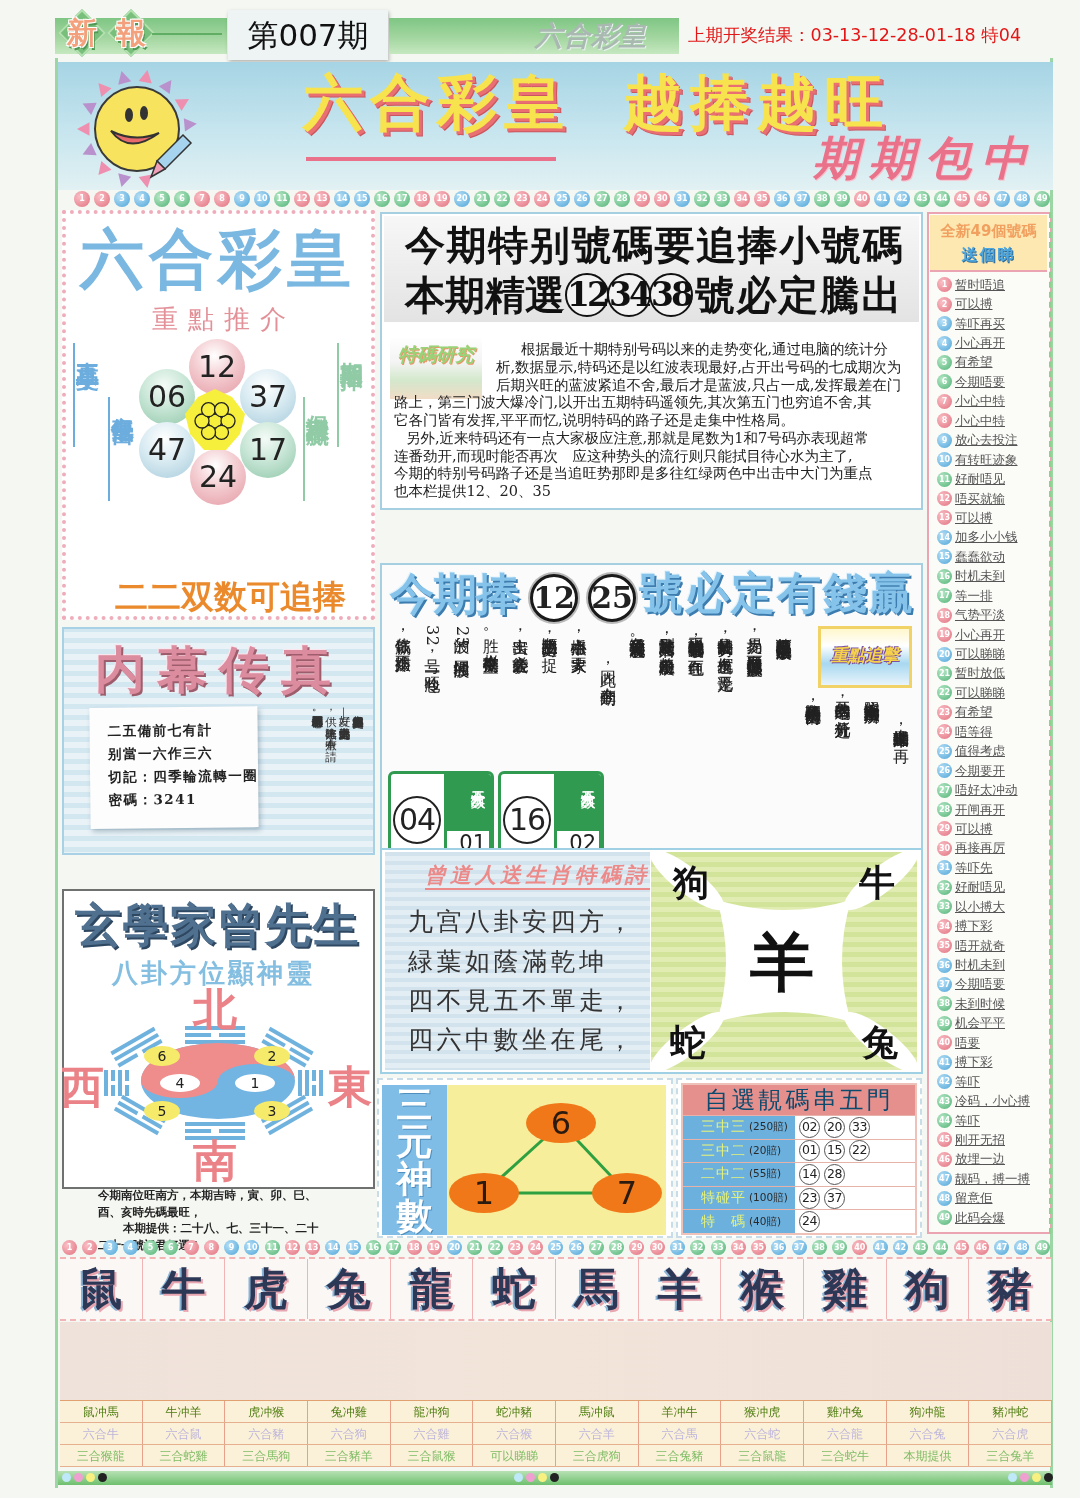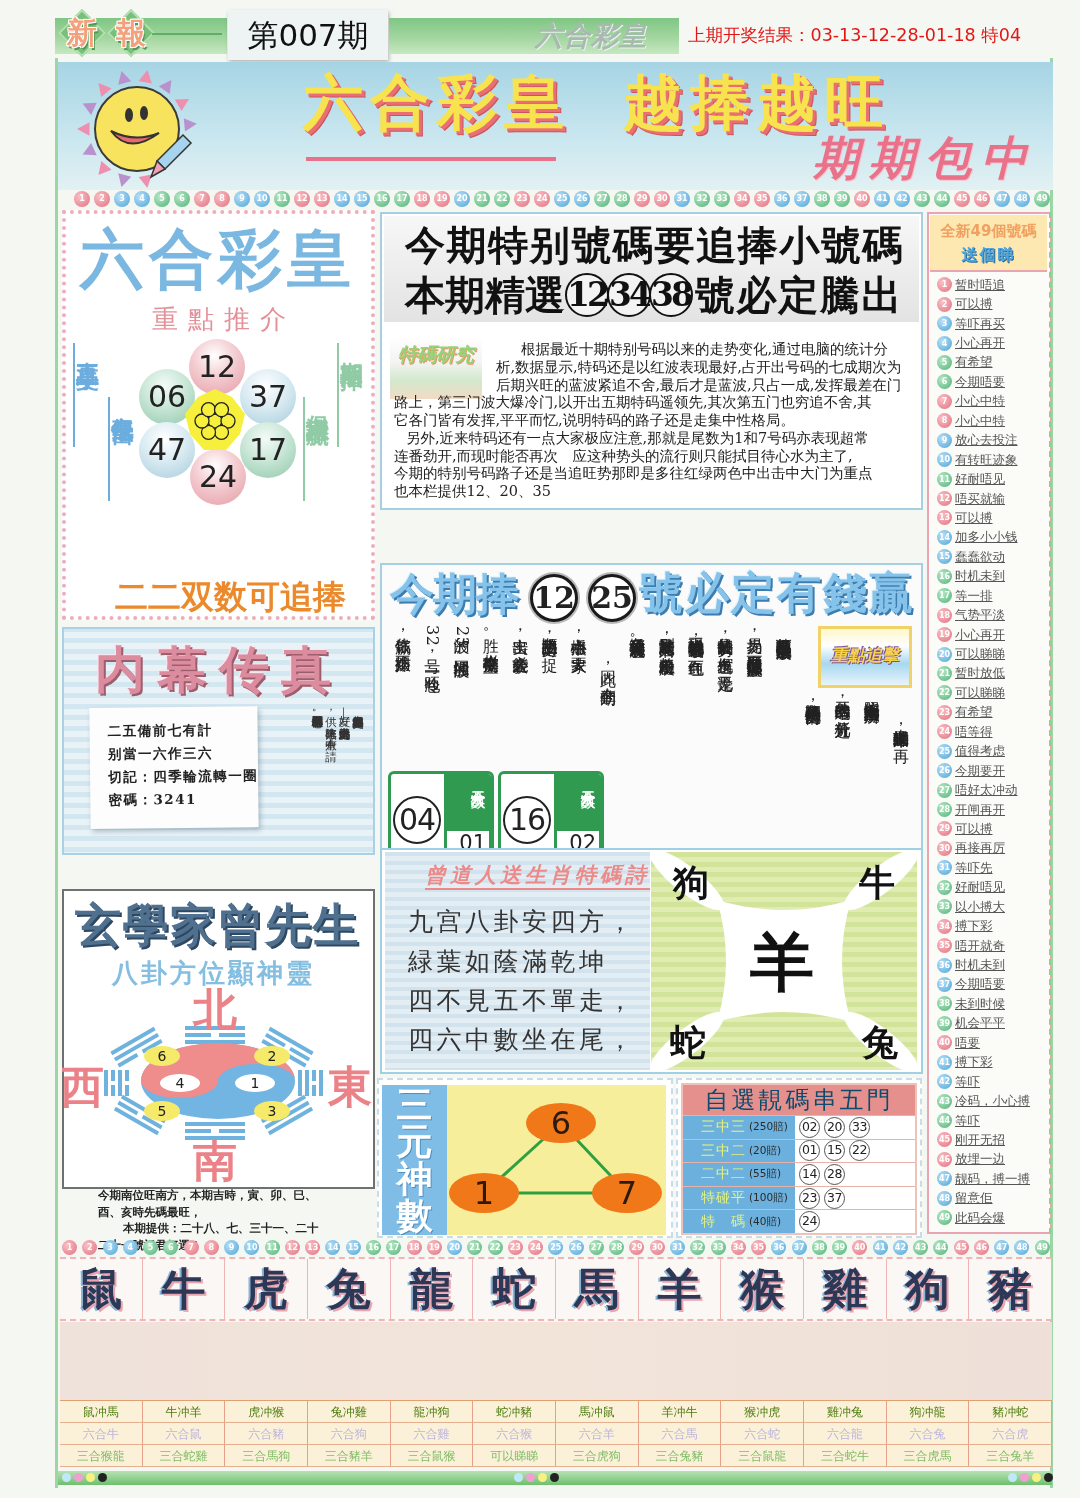--- a/index.html
+++ b/index.html
@@ -890,21 +890,21 @@
     <div class="rel-cell">三合猴龍</div>
       <div class="rel-cell">三合蛇雞</div>
       <div class="rel-cell">三合馬狗</div>
       <div class="rel-cell">三合豬羊</div>
       <div class="rel-cell">三合鼠猴</div>
       <div class="rel-cell">可以睇睇</div>
       <div class="rel-cell">三合虎狗</div>
       <div class="rel-cell">三合兔豬</div>
       <div class="rel-cell">三合鼠龍</div>
       <div class="rel-cell">三合蛇牛</div>
-      <div class="rel-cell">三合虎馬</div>
+      <div class="rel-cell">本期提供</div>
       <div class="rel-cell">三合兔羊</div>
   </div>
 </div>
 
 <div class="abs footer-bar" style="left:58px;top:1471px;width:994px;height:14px;">
   <div class="abs reg-group" style="left:4px;top:2px;">
     <span class="reg-dot" style="background:#bfe8f8;"></span>
       <span class="reg-dot" style="background:#f0a0d0;"></span>
       <span class="reg-dot" style="background:#f8f080;"></span>
       <span class="reg-dot" style="background:#222;"></span>

